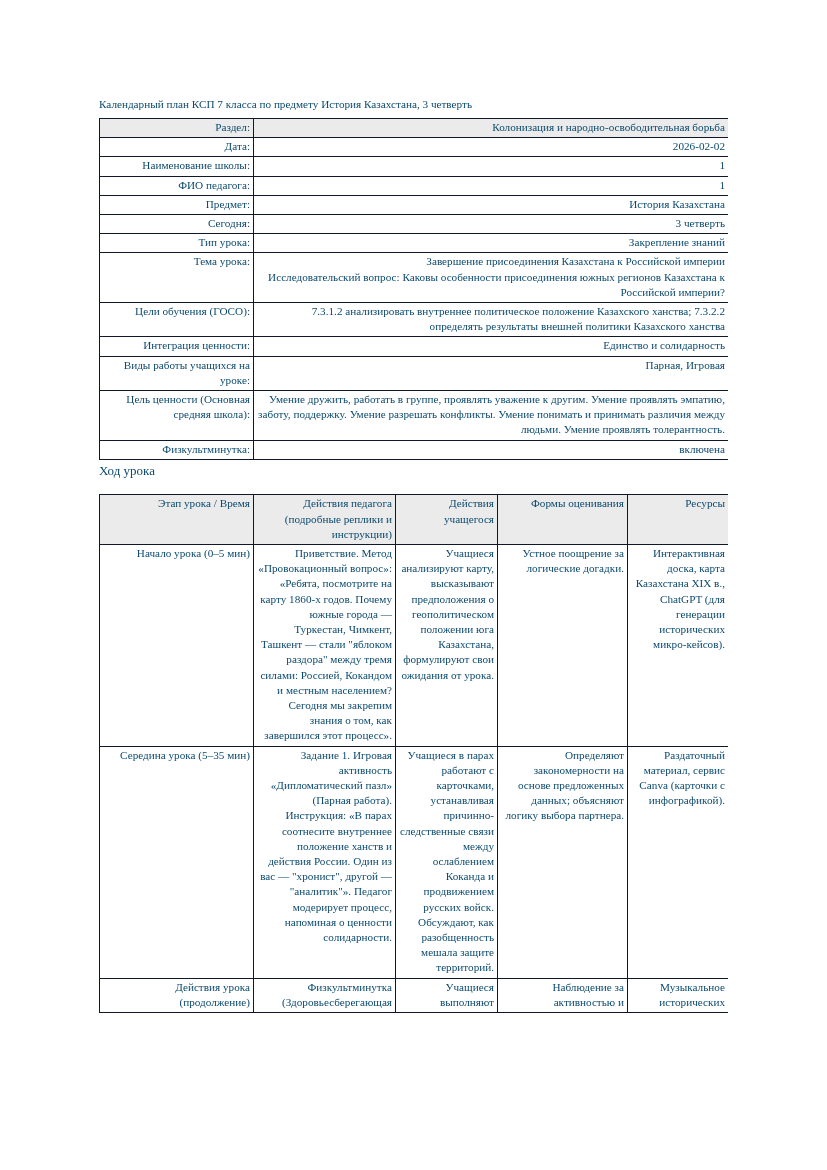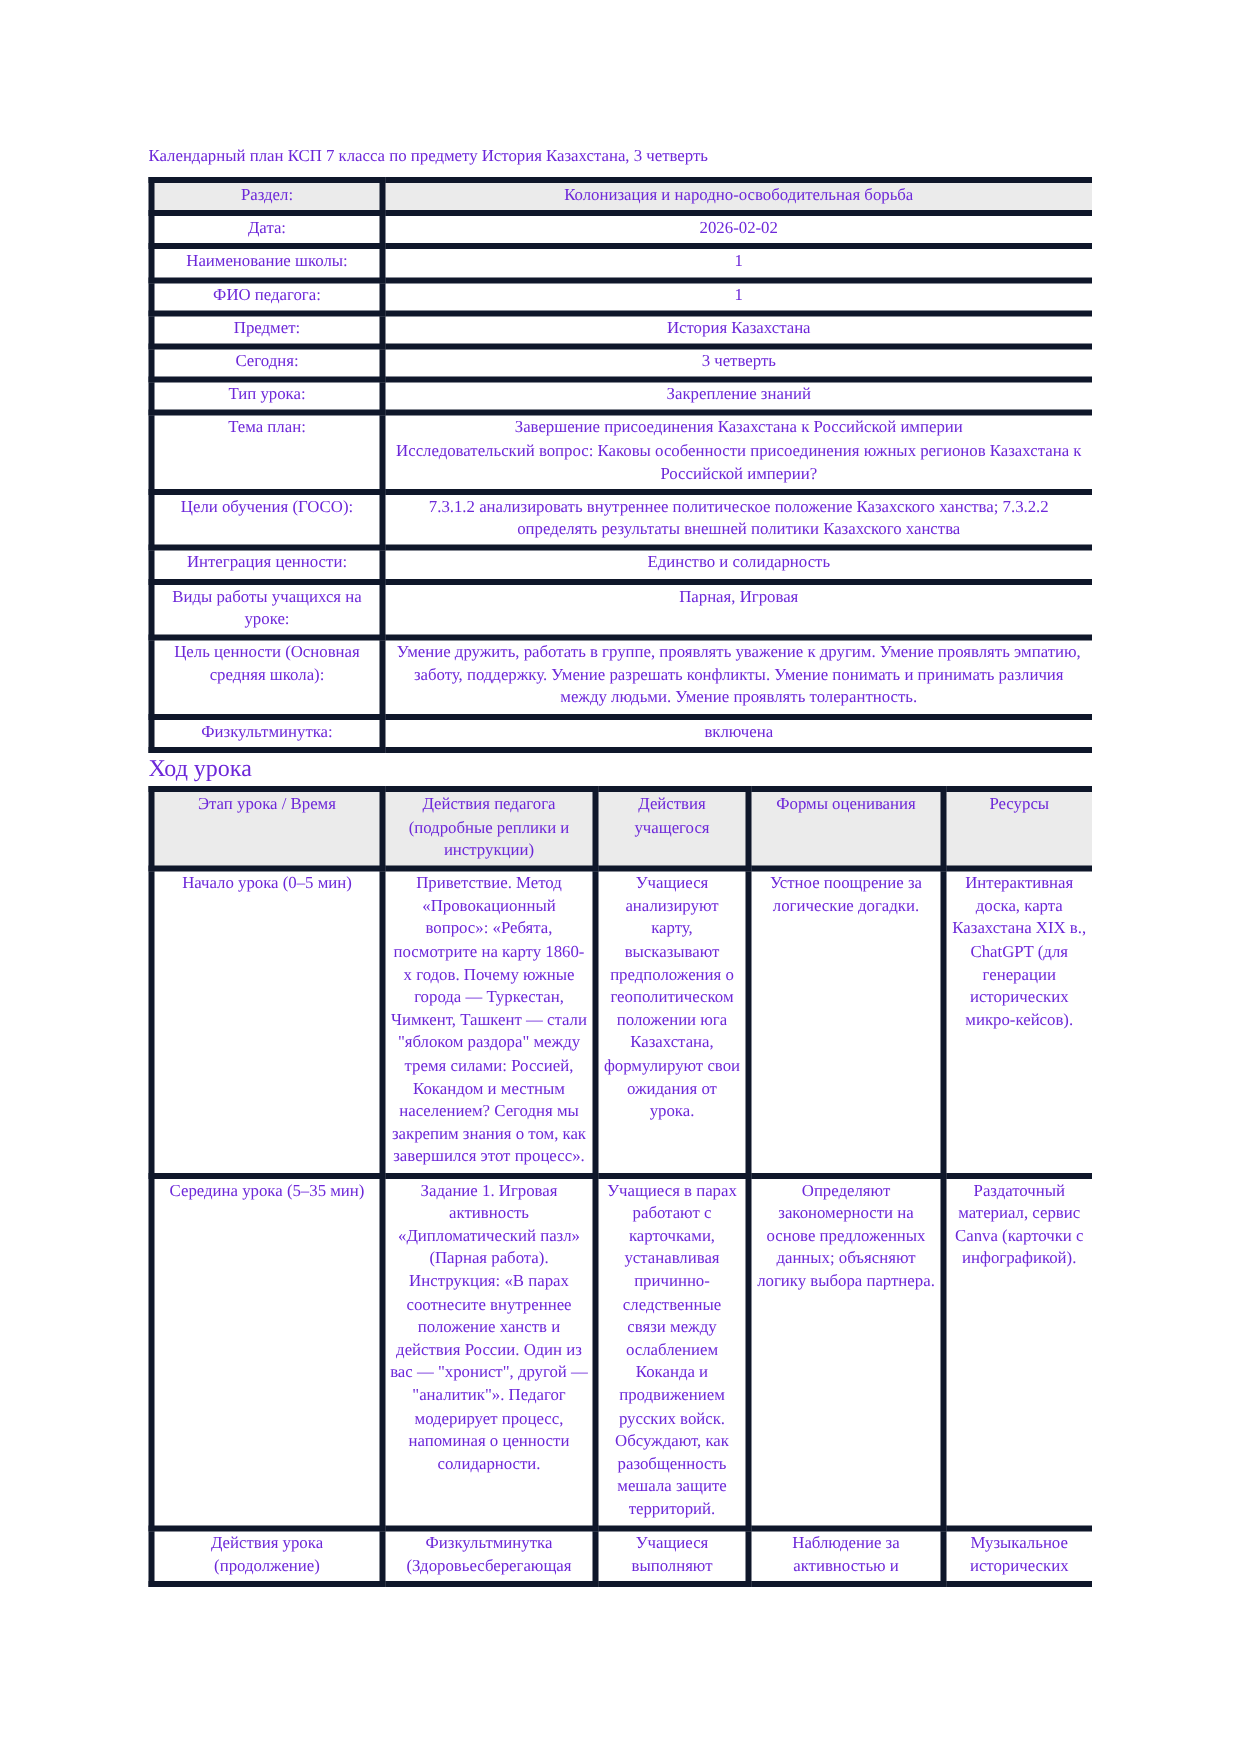--- a/index.html
+++ b/index.html
@@ -7,21 +7,21 @@
     padding: 0;
     background: #ffffff;
   }
   .page {
     position: relative;
     width: 728px;
     height: 1170px;
     background: #ffffff;
     overflow: hidden;
     font-family: "Liberation Serif", "DejaVu Serif", serif;
-    color: #6d28d9;
+    color: #0c4a6e;
   }
   .content {
     position: absolute;
     left: 99px;
     top: 96px;
     width: 629px;
   }
   .doc-title {
     font-size: 11.2px;
     line-height: 16px;
@@ -29,46 +29,46 @@
     white-space: nowrap;
   }
   table.doc-table {
     border-collapse: collapse;
     table-layout: fixed;
     width: 629px;
     margin: 0;
   }
   table.doc-table td,
   table.doc-table th {
-    border: 4px solid #0f172a;
+    border: 1px solid #0f172a;
     padding: 1px 3px 2px 3px;
     vertical-align: top;
-    text-align: center;
+    text-align: right;
     font-weight: normal;
     font-size: 11.2px;
     line-height: 15.2px;
     word-wrap: break-word;
     overflow-wrap: break-word;
     hyphens: none;
   }
   .shaded { background: #ebebeb; }
   
   .t1 col.c1 { width: 154px; }
   .t1 col.c2 { width: 475px; }
   
   .t2 col.k1 { width: 154px; }
   .t2 col.k2 { width: 142px; }
   .t2 col.k3 { width: 102px; }
   .t2 col.k4 { width: 130px; }
   .t2 col.k5 { width: 101px; }
 
   .section-label {
-    font-size: 16px;
+    font-size: 13px;
     line-height: 15.5px;
-    margin: 3px 0 4px 0;
+    margin: 3px 0 16px 0;
   }
   .multiline { white-space: pre-line; }
 </style>
 </head>
 <body>
 
 <div class="page">
   <div class="content">
 
     <p class="doc-title">Календарный план КСП 7 класса по предмету История Казахстана, 3 четверть</p>
@@ -101,21 +101,21 @@
         </tr>
         <tr>
           <td>Сегодня:</td>
           <td>3 четверть</td>
         </tr>
         <tr>
           <td>Тип урока:</td>
           <td>Закрепление знаний</td>
         </tr>
         <tr>
-          <td>Тема план:</td>
+          <td>Тема урока:</td>
           <td class="multiline">Завершение присоединения Казахстана к Российской империи
 Исследовательский вопрос: Каковы особенности присоединения южных регионов Казахстана к Российской империи?</td>
         </tr>
         <tr>
           <td>Цели обучения (ГОСО):</td>
           <td>7.3.1.2 анализировать внутреннее политическое положение Казахского ханства; 7.3.2.2 определять результаты внешней политики Казахского ханства</td>
         </tr>
         <tr>
           <td>Интеграция ценности:</td>
           <td>Единство и солидарность</td>

